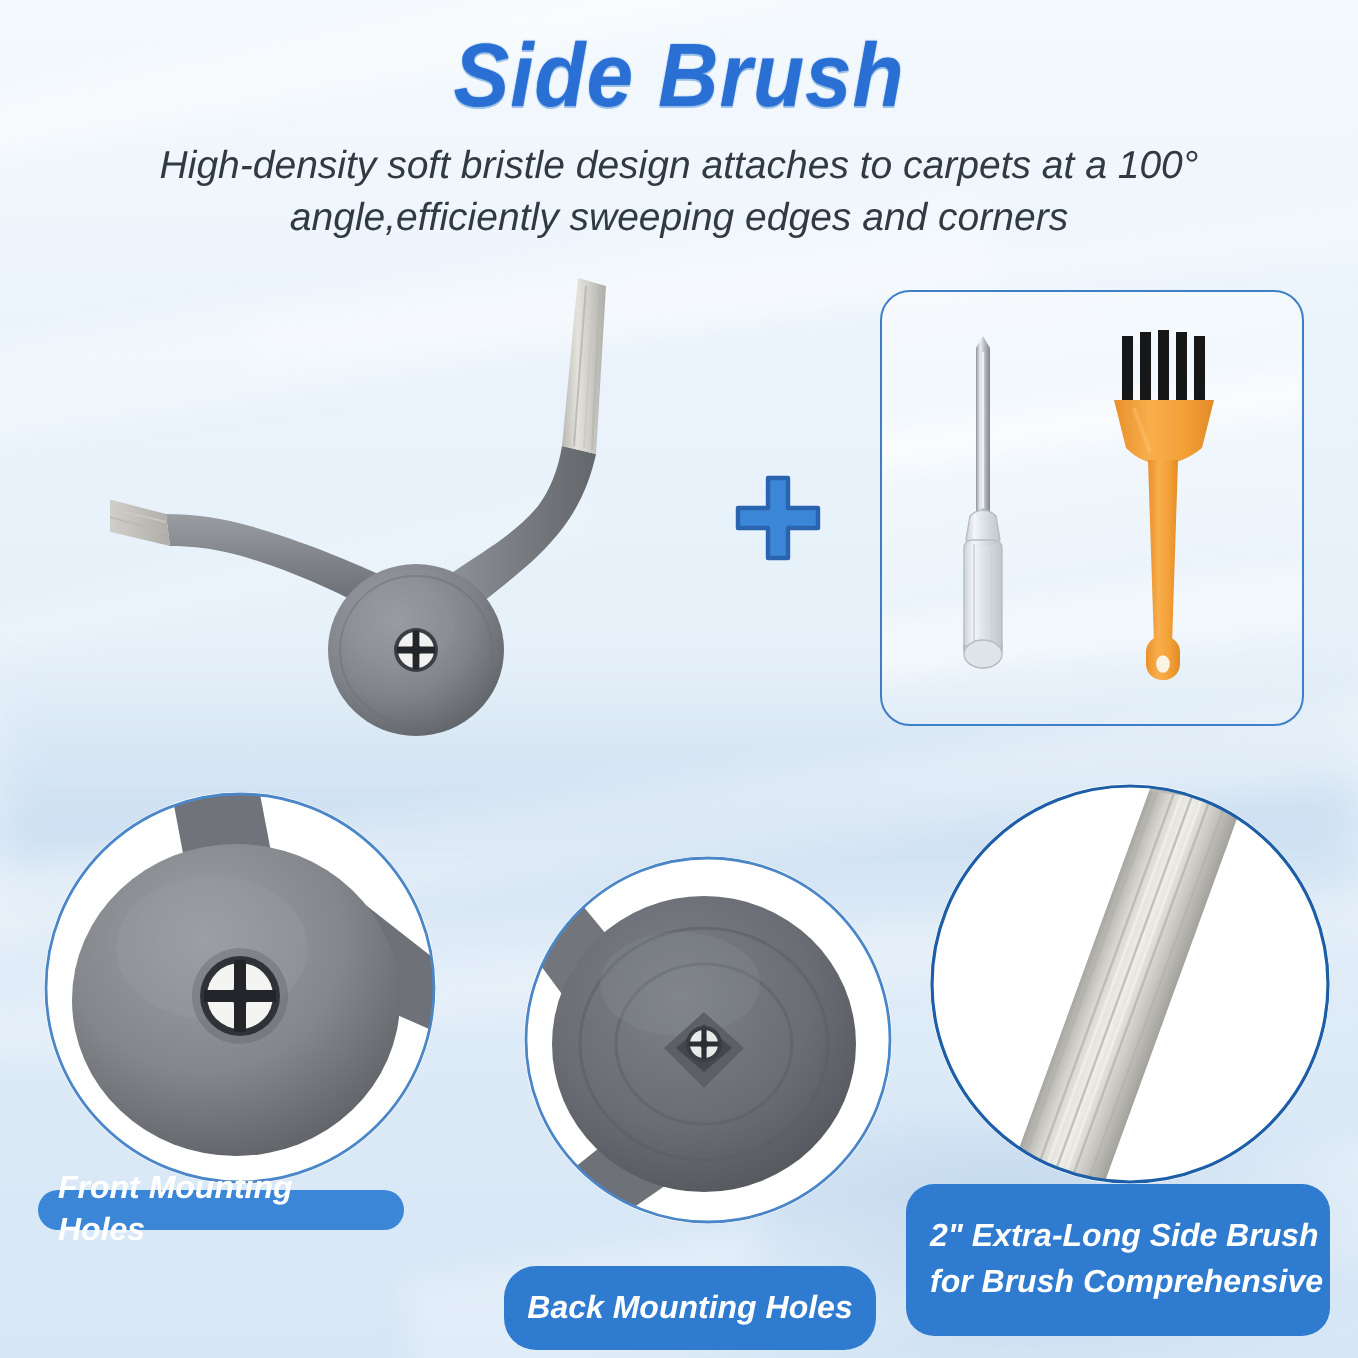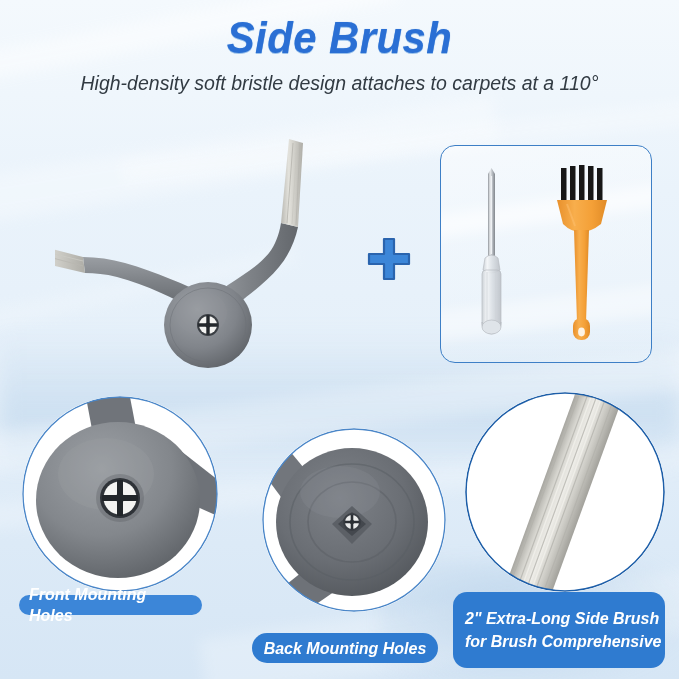--- a/index.html
+++ b/index.html
@@ -70,21 +70,21 @@
 
   
   .pill{
     position:absolute;color:#fff;border-radius:18px;
     font-size:16.5px;line-height:21px;font-weight:bold;
     display:flex;align-items:center;justify-content:center;
     box-sizing:border-box;
   }
   .pill-front{left:19px;top:595px;width:183px;height:20px;background:#3c86d8;
     padding:0 10px;font-size:16px;border-radius:16px;}
-  .pill-back{left:252px;top:633px;width:186px;height:30px;background:#2f7bd0;
+  .pill-back{left:252px;top:633px;width:186px;height:42px;background:#2f7bd0;
     padding:0 10px;font-size:16px;border-radius:16px;}
   .pill-right{left:453px;top:592px;width:212px;height:76px;background:#2f7bd0;
     padding:6px 10px 6px 12px;flex-direction:column;align-items:flex-start;justify-content:center;
     border-radius:14px;font-size:16px;line-height:23px;}
   .pill-right span{display:block;white-space:nowrap;}
 </style>
 </head>
 <body>
 
 <div id="page">
@@ -94,21 +94,22 @@
   <div class="streak s3"></div>
   <div class="shade sh1"></div>
   <div class="streak s7"></div>
   <div class="streak s4"></div>
   <div class="streak s5"></div>
   <div class="streak s6"></div>
   <div class="shade sh2"></div>
 
   <div class="title">Side Brush</div>
   <div class="subtitle">
-    <span class="l1">High-density soft bristle design attaches to carpets at a 110°</span>
+    <span class="l1">High-density soft bristle design attaches to carpets at a 100°</span>
+    <span class="l2">angle,efficiently sweeping edges and corners</span>
   </div>
 
   <div class="hero">
     <svg width="300" height="240" viewBox="0 0 300 240" xmlns="http://www.w3.org/2000/svg">
       <defs>
         <linearGradient id="armg" x1="0" y1="0" x2="0" y2="1">
           <stop offset="0" stop-color="#9a9ea3"></stop>
           <stop offset=".45" stop-color="#7e8287"></stop>
           <stop offset="1" stop-color="#62666b"></stop>
         </linearGradient>

